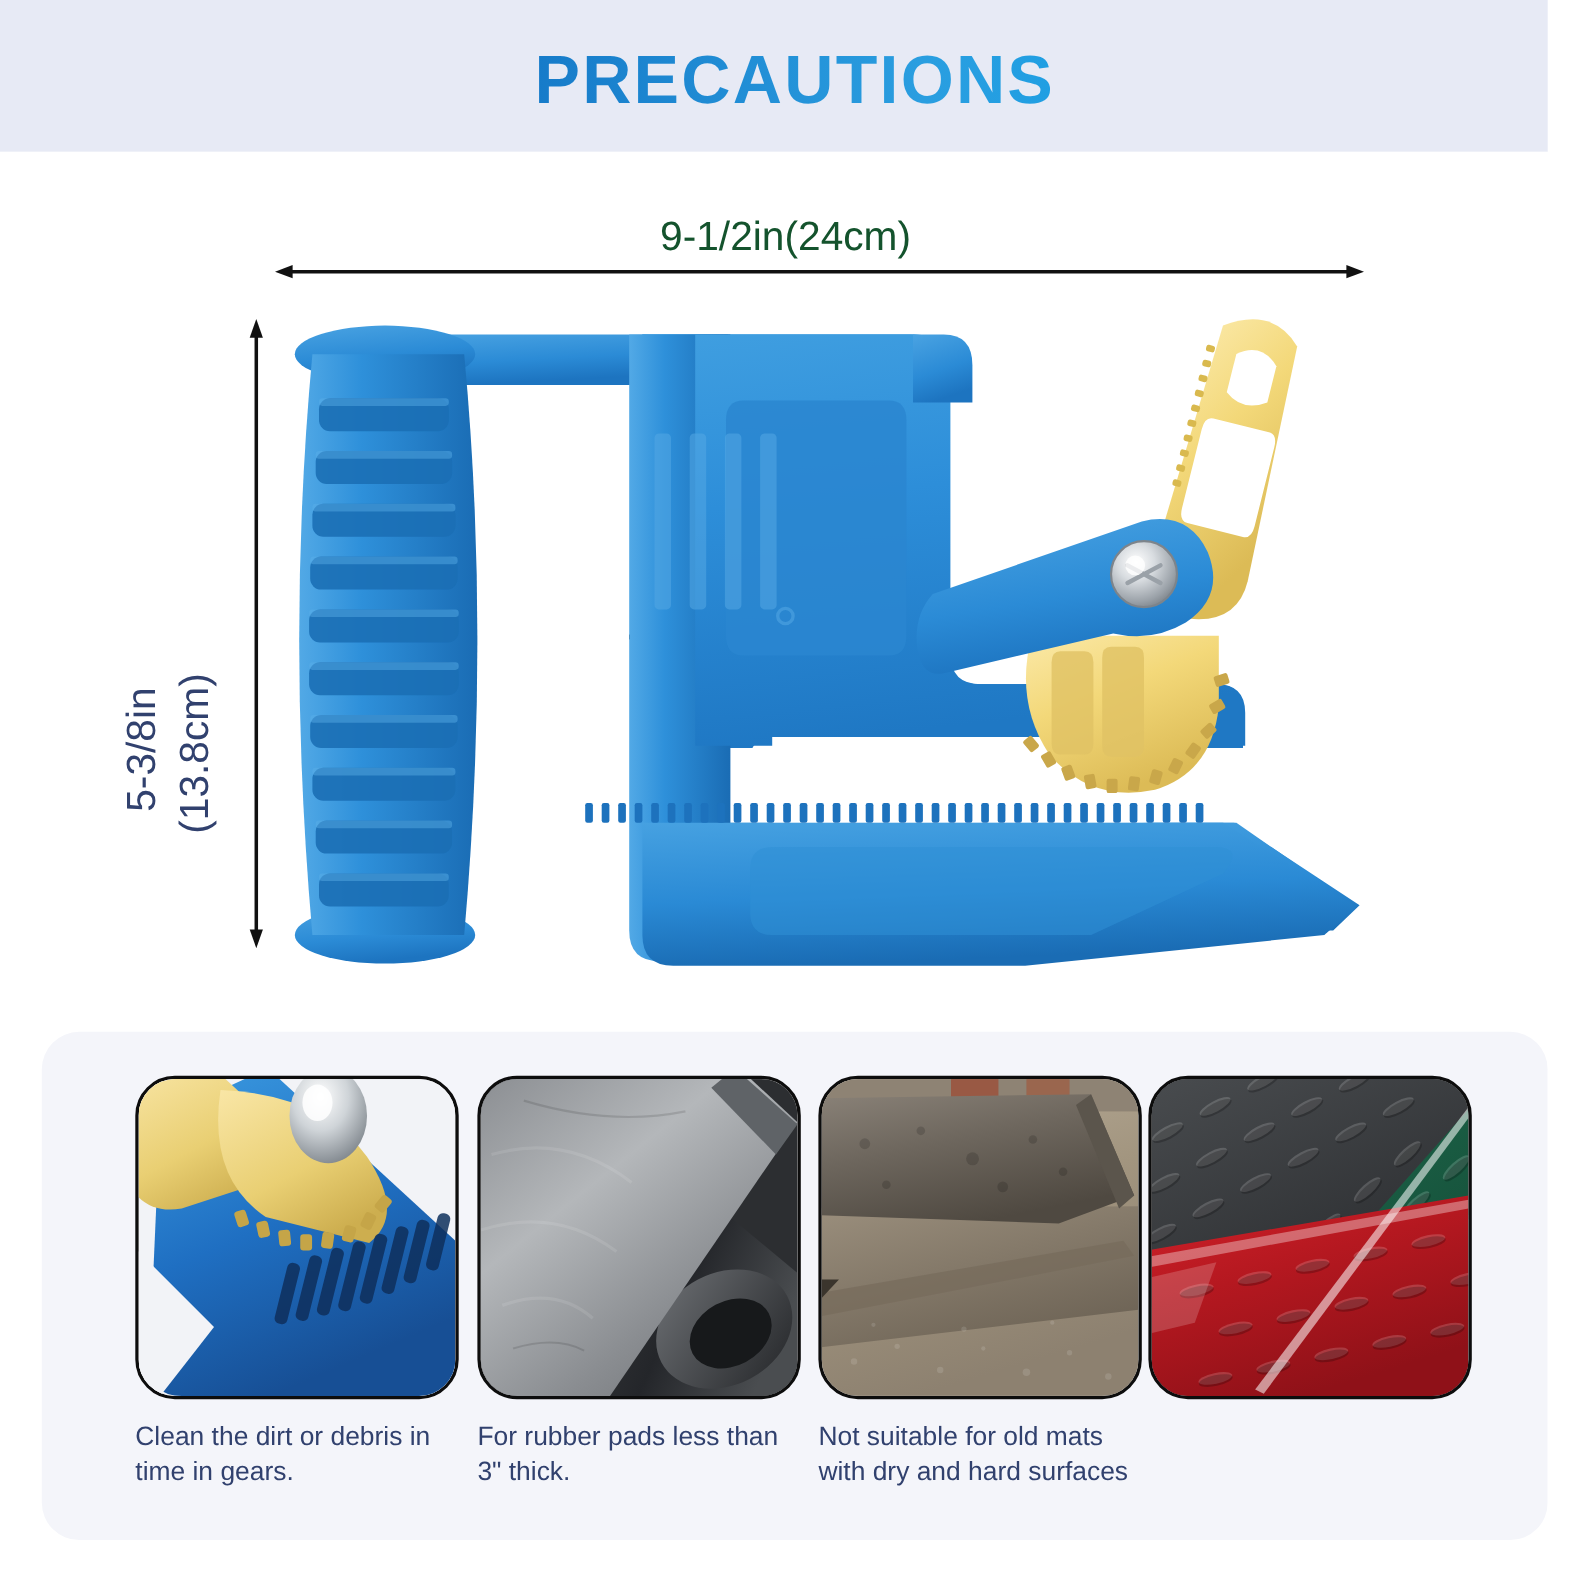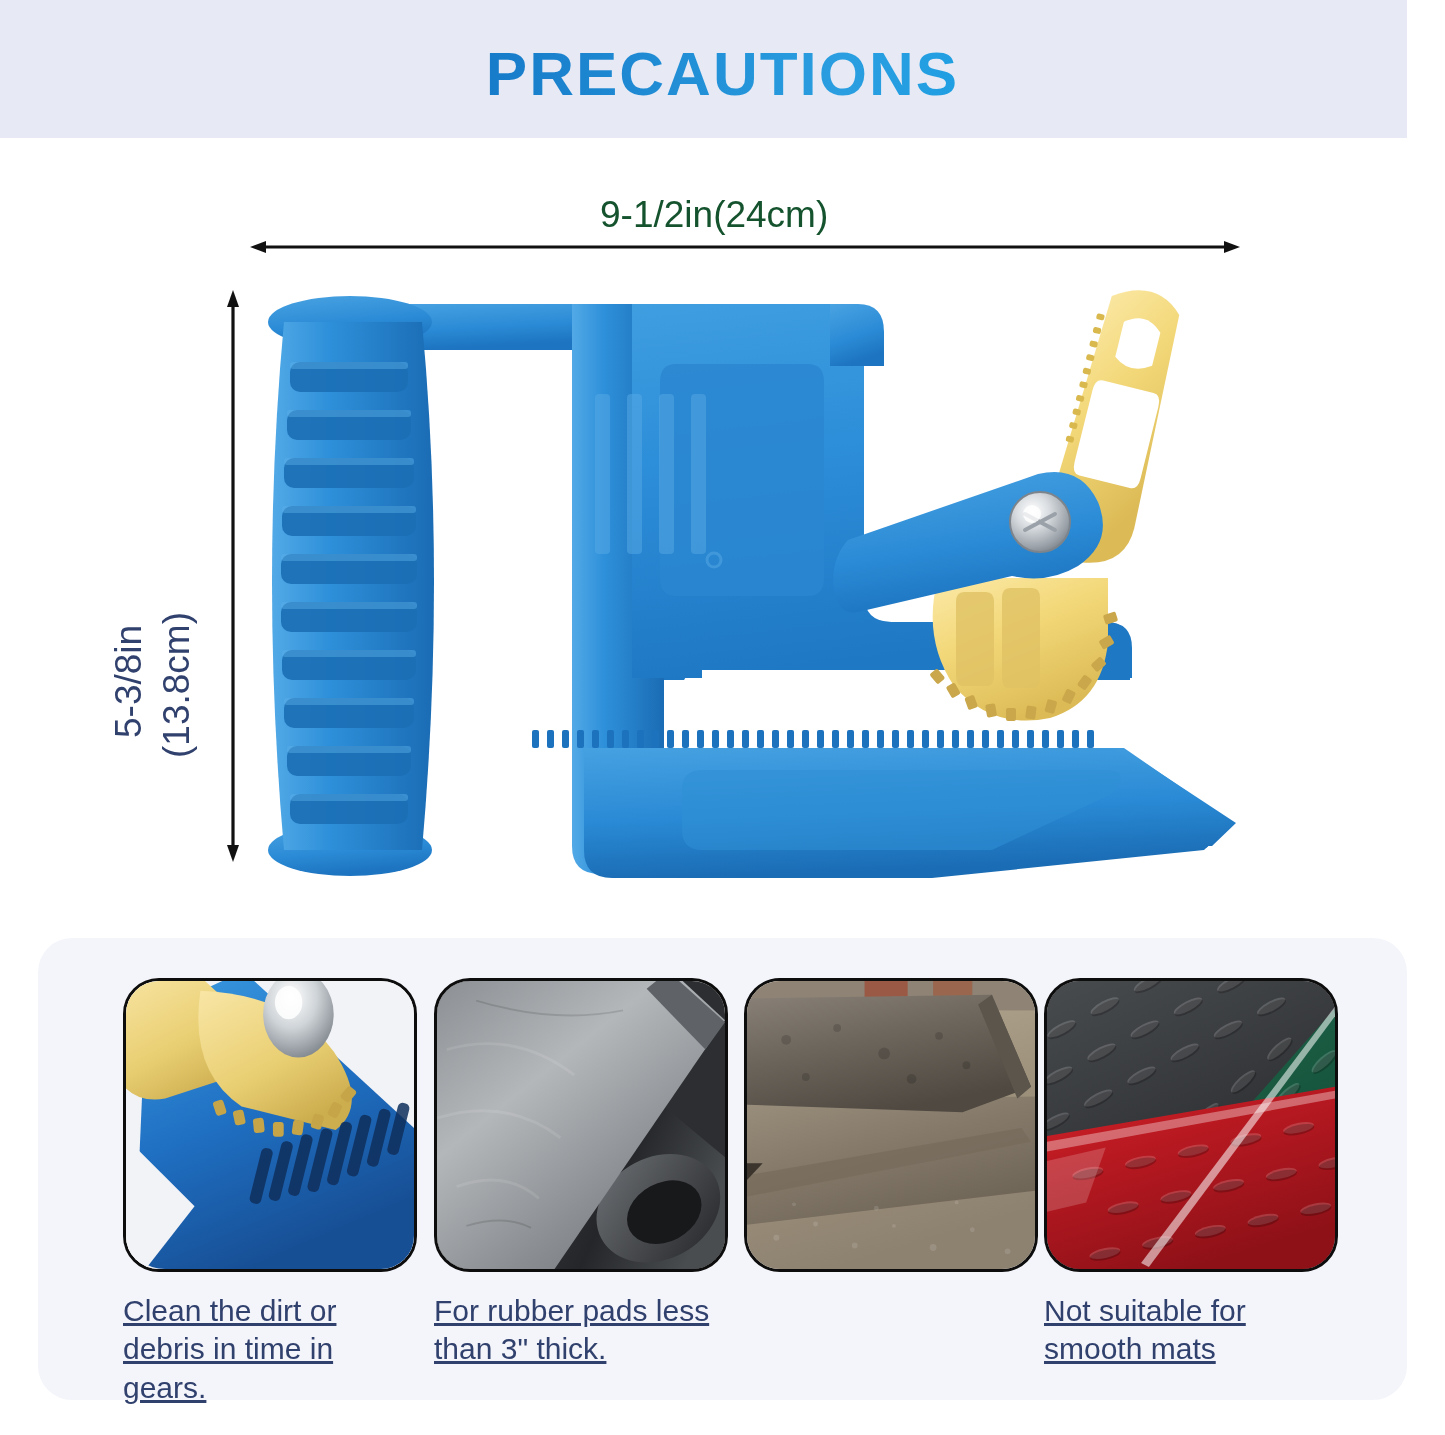--- a/index.html
+++ b/index.html
@@ -169,24 +169,23 @@
     border-radius: 36px;
     border: 3px solid #0d0d0d;
     overflow: hidden;
     background: #ddd;
   }
   .thumb-img svg { display: block; width: 100%; height: 100%; }
 
   .thumb-caption {
     margin-top: 20px;
     color: #31416e;
-    font-size: 30px;
+    font-size: 24px;
     line-height: 1.28;
     width: 290px;
-    text-decoration: underline;
   }
 
   
   .noselect { user-select: none; }
 </style>
 </head>
 <body>
 
 <div id="page">
 
@@ -735,20 +734,21 @@
               <circle cx="140" cy="74" r="6"></circle>
                 <circle cx="196" cy="56" r="4"></circle>
               <circle cx="60" cy="98" r="4"></circle>
                 <circle cx="168" cy="100" r="5"></circle>
               <circle cx="224" cy="86" r="4"></circle>
             </g>
 
             <path d="M -10 186 L 16 186 L -10 214 Z" fill="#3b352d"></path>
           </svg>
         </div>
+        <div class="thumb-caption noselect">Not suitable for old mats with dry and hard surfaces</div>
       </div>
 
       <div class="thumb-cell c3">
         <div class="thumb-img">
           <svg viewBox="0 0 294 294" preserveAspectRatio="xMidYMid slice">
             <defs>
               <linearGradient id="t4black" x1="0" y1="0" x2="0.6" y2="1">
                 <stop offset="0%" stop-color="#4a4d50"></stop>
                 <stop offset="100%" stop-color="#2b2d30"></stop>
               </linearGradient>
@@ -827,19 +827,18 @@
                   <use href="#dmd" x="295" y="104"></use>
               </g>
             </g>
 
             <path d="M 96 288 L 294 26 L 294 36 L 104 292 Z" fill="#ffffff" fill-opacity="0.55"></path>
             <path d="M -10 166 L 294 112 L 294 120 L -10 176 Z" fill="#ffffff" fill-opacity="0.35"></path>
 
             <path d="M -10 186 L 60 170 L 40 226 L -10 238 Z" fill="#ffffff" fill-opacity="0.18"></path>
           </svg>
         </div>
-        <div class="thumb-caption noselect">Not suitable for smooth mats</div>
       </div>
 
     </div>
   </div>
 
 </div>
 
 </body></html>

